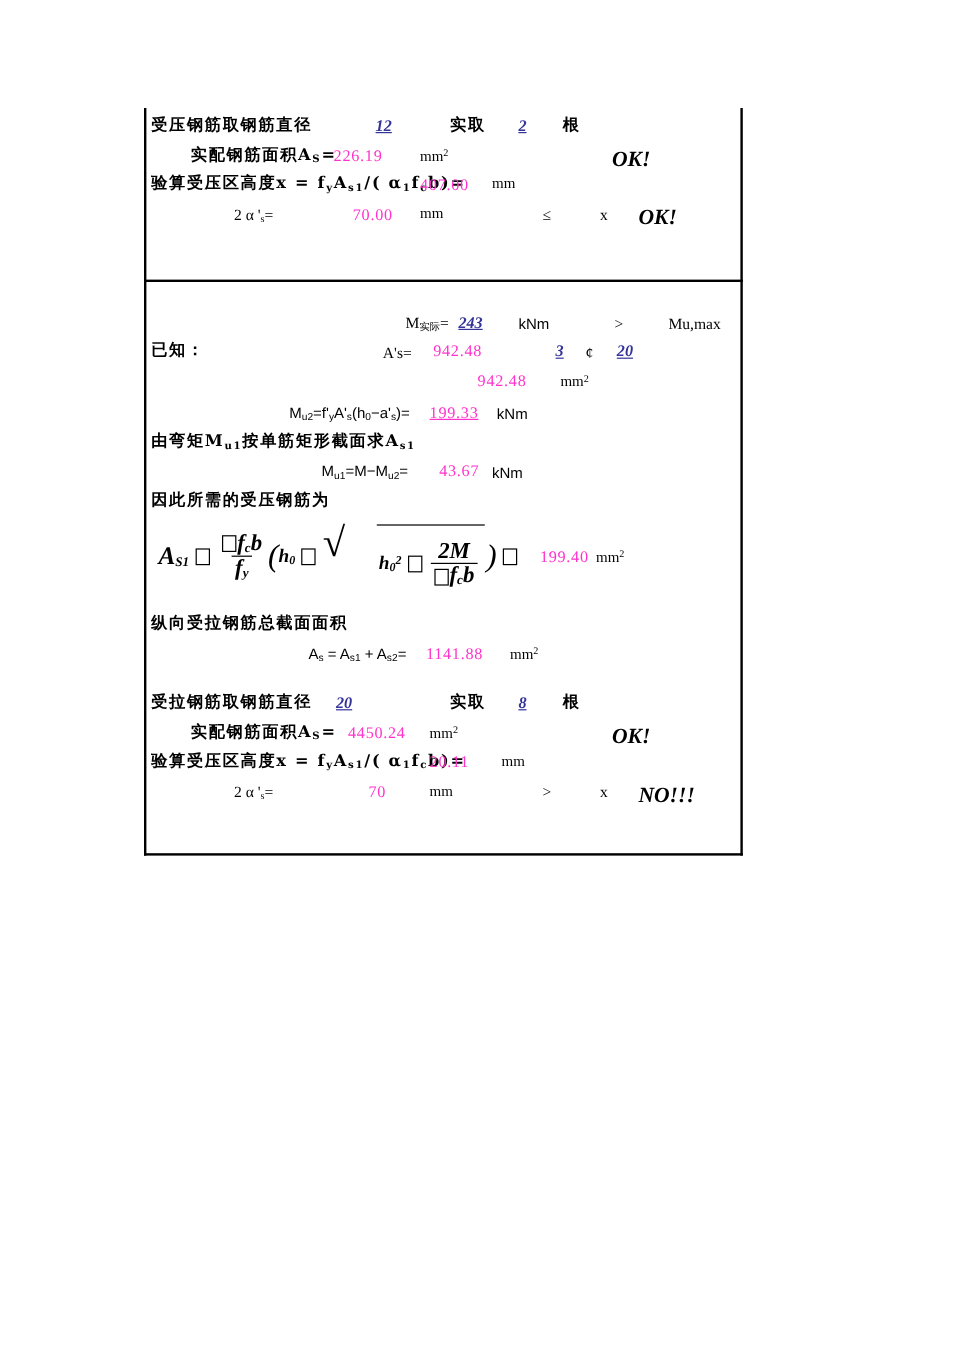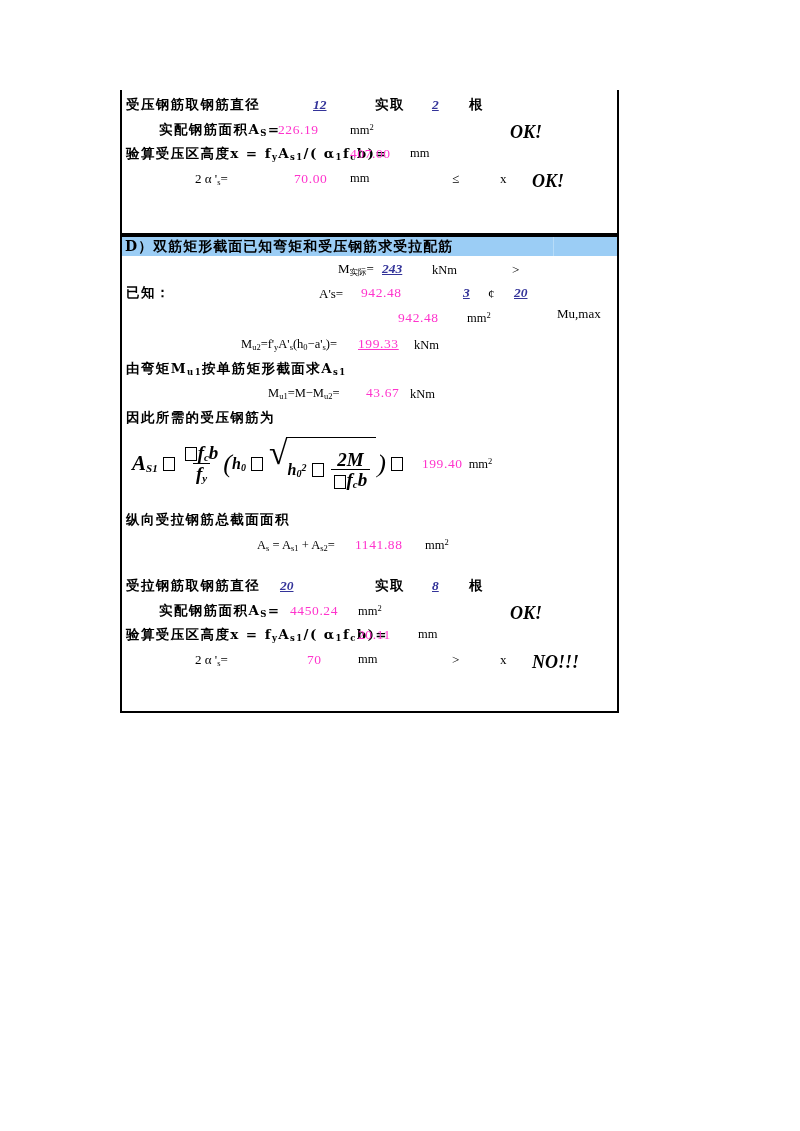--- a/index.html
+++ b/index.html
@@ -64,21 +64,21 @@
     font-size:13.5px;
     line-height:1;
   }
   .cn{
     font-family:"DejaVu Serif","Liberation Serif",serif;
     font-weight:600;
     letter-spacing:1.4px;
     font-size:13.5px;
   }
   .lat{
-    font-family:Liberation Serif, serif;
+    font-family:Liberation Sans, sans-serif;
     font-size:12.5px;
   }
   .ser{
     font-family:"Liberation Serif","DejaVu Serif",serif;
     font-size:13px;
   }
   sub{font-size:8.5px;vertical-align:-2px;}
   sup{font-size:8.5px;vertical-align:4px;}
 
   
@@ -150,21 +150,21 @@
     display:inline-flex;align-items:stretch;margin:0 1px;
   }
   .sqrt .radical{
     font-size:34px;line-height:0.8;font-style:normal;
     margin-right:-2px;
     position:relative;top:2px;
   }
   .sqrt .rad-body{
     border-top:1.6px solid #000;
     padding:12px 4px 0 2px;
-    display:inline-flex;align-items:center;
+    display:inline-flex;align-items:center;margin-left:28px;
   }
   .sm{font-size:16px;}
   .paren{font-size:26px;font-style:italic;font-weight:400;}
 
   .fml-result{
     margin-left:14px;
     color:#ff33cc;
     font-style:normal;font-weight:400;
     font-size:13.5px;
     letter-spacing:0.6px;
@@ -201,30 +201,26 @@
     <span class="t ser" style="left:73px;top:82px;"><span>2 α '</span><sub>s</sub><span>=</span></span>
     <span class="t v-pink" style="left:172px;top:82px;">70.00</span>
     <span class="t unit" style="left:228px;top:82px;">mm</span>
     <span class="t op" style="left:330px;top:82px;">≤</span>
     <span class="t op" style="left:378px;top:82px;">x</span>
     <span class="t v-ok" style="left:410px;top:82px;">OK!</span>
   </div>
 
   <div class="box" id="block-d">
 
-    <div class="section-bar">
-      <span class="bar-text">D）双筋矩形截面已知弯矩和受压钢筋求受拉配筋</span>
-      <span class="divider"></span>
-    </div>
 
     <span class="t ser" style="left:216px;top:27px;"><span>M</span><sub style="font-family:'DejaVu Serif',serif;">实际</sub><span>=</span></span>
     <span class="t v-blue" style="left:260px;top:27px;">243</span>
     <span class="t lat" style="left:310px;top:29px;">kNm</span>
     <span class="t op" style="left:390px;top:28px;">&gt;</span>
-    <span class="t ser" style="left:435px;top:28px;margin-top:44px;">Mu,max</span>
+    <span class="t ser" style="left:435px;top:28px;">Mu,max</span>
 
     <span class="t cn" style="left:4px;top:51px;">已知：</span>
     <span class="t ser" style="left:197px;top:52px;">A's=</span>
     <span class="t v-pink" style="left:239px;top:51px;">942.48</span>
     <span class="t v-blue" style="left:341px;top:51px;">3</span>
     <span class="t ser" style="left:366px;top:52px;">¢</span>
     <span class="t v-blue" style="left:392px;top:51px;">20</span>
 
     <span class="t v-pink" style="left:276px;top:76px;">942.48</span>
     <span class="t unit" style="left:345px;top:76px;"><span>mm</span><sup>2</sup></span>

